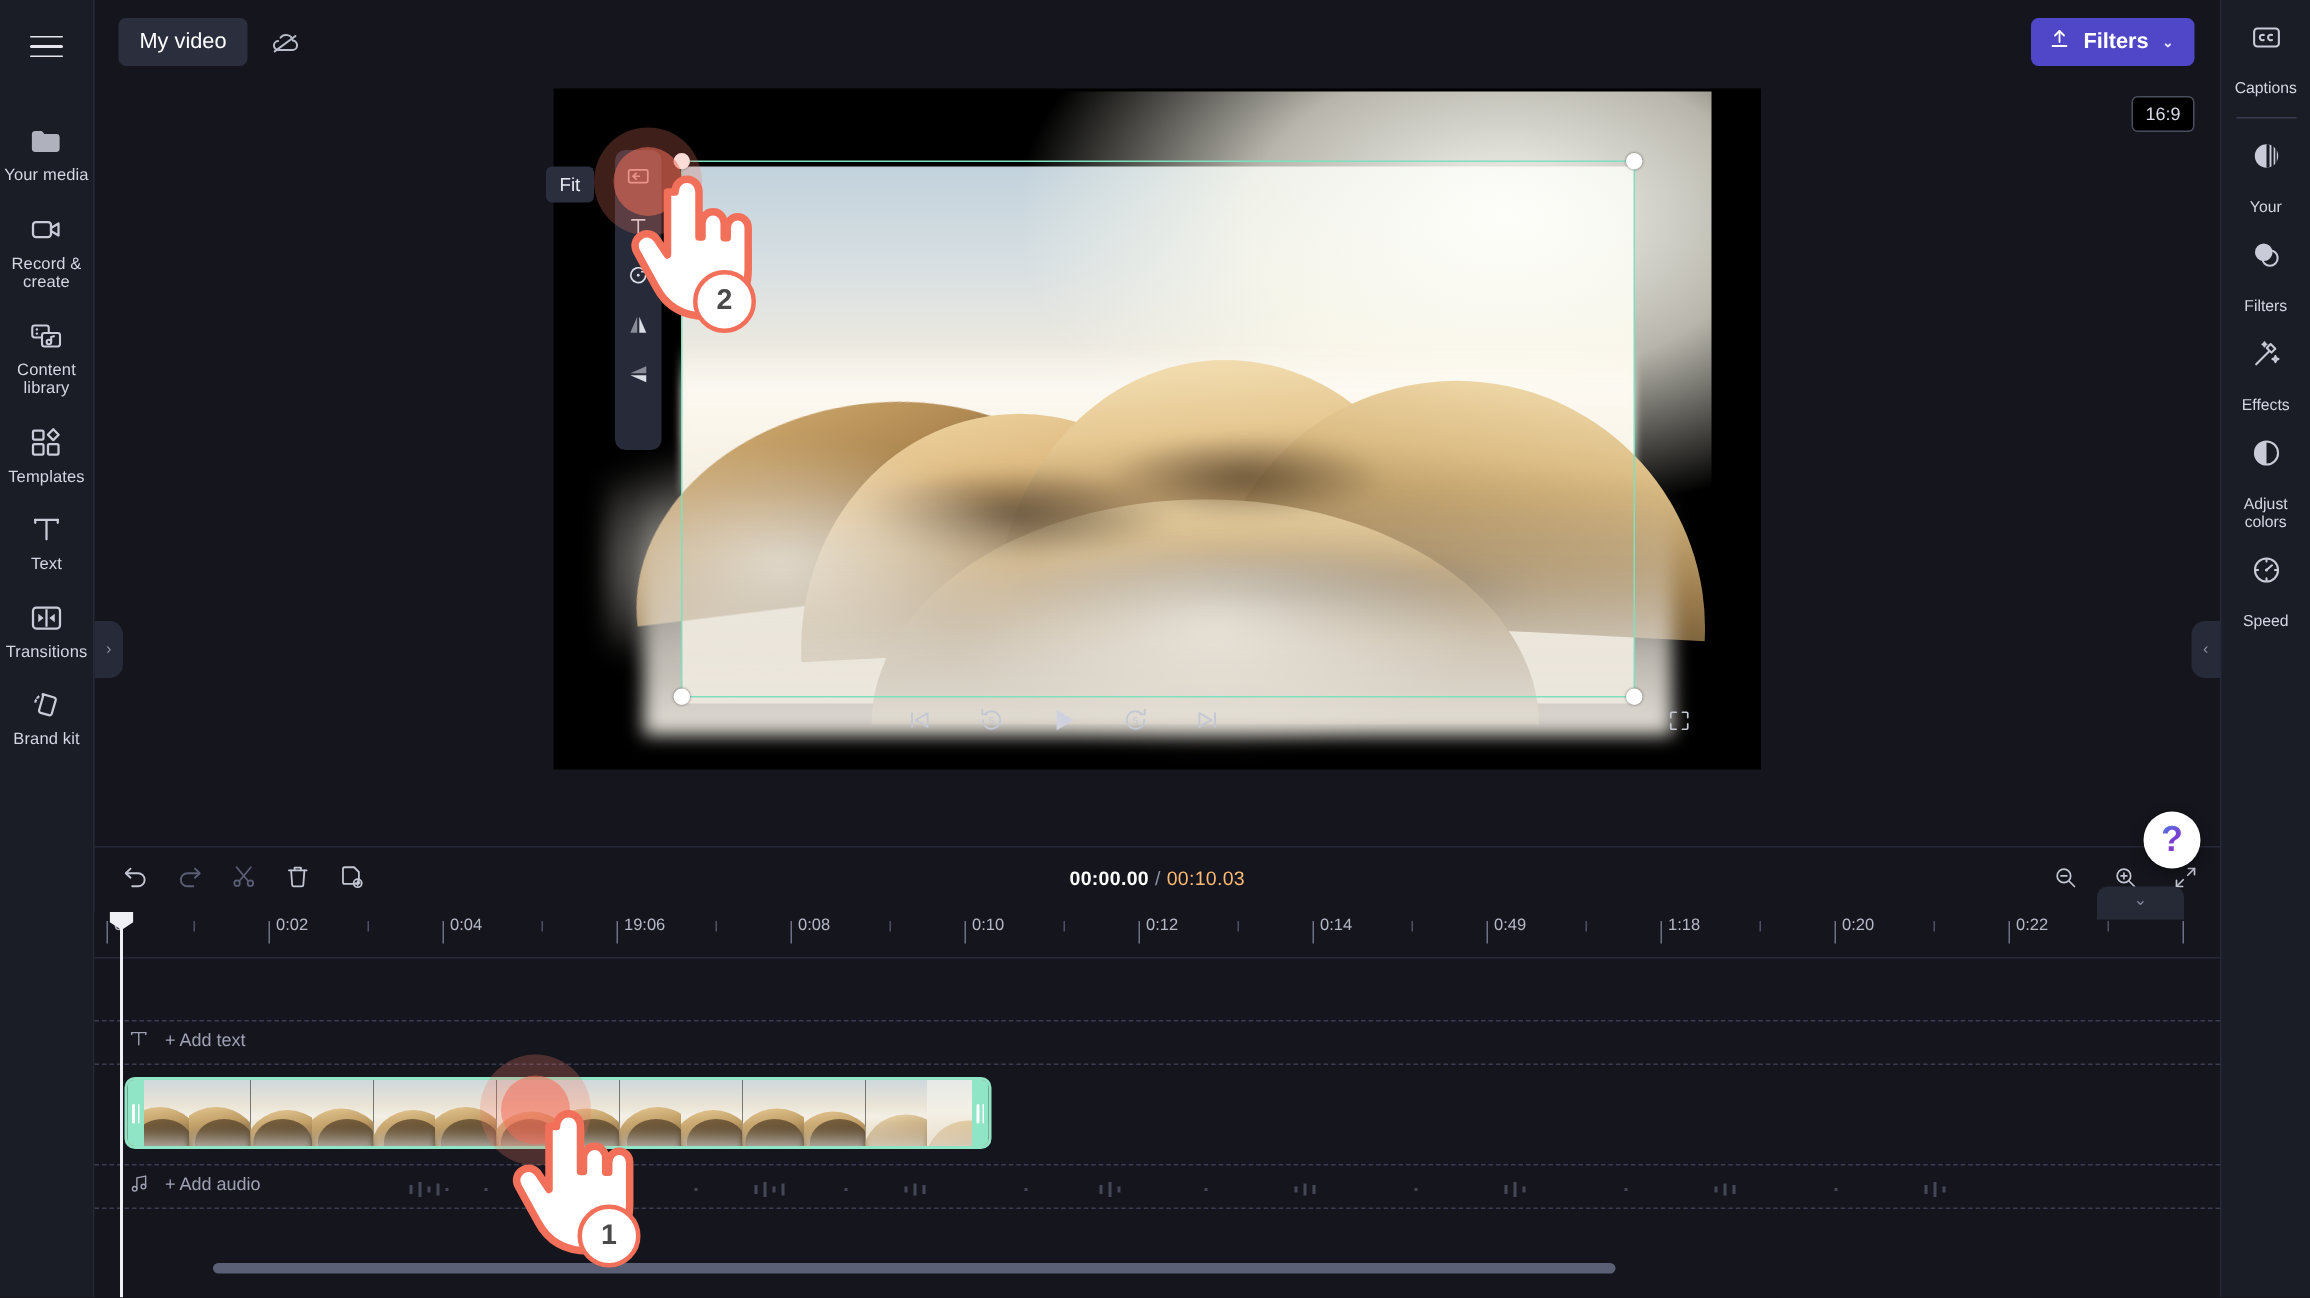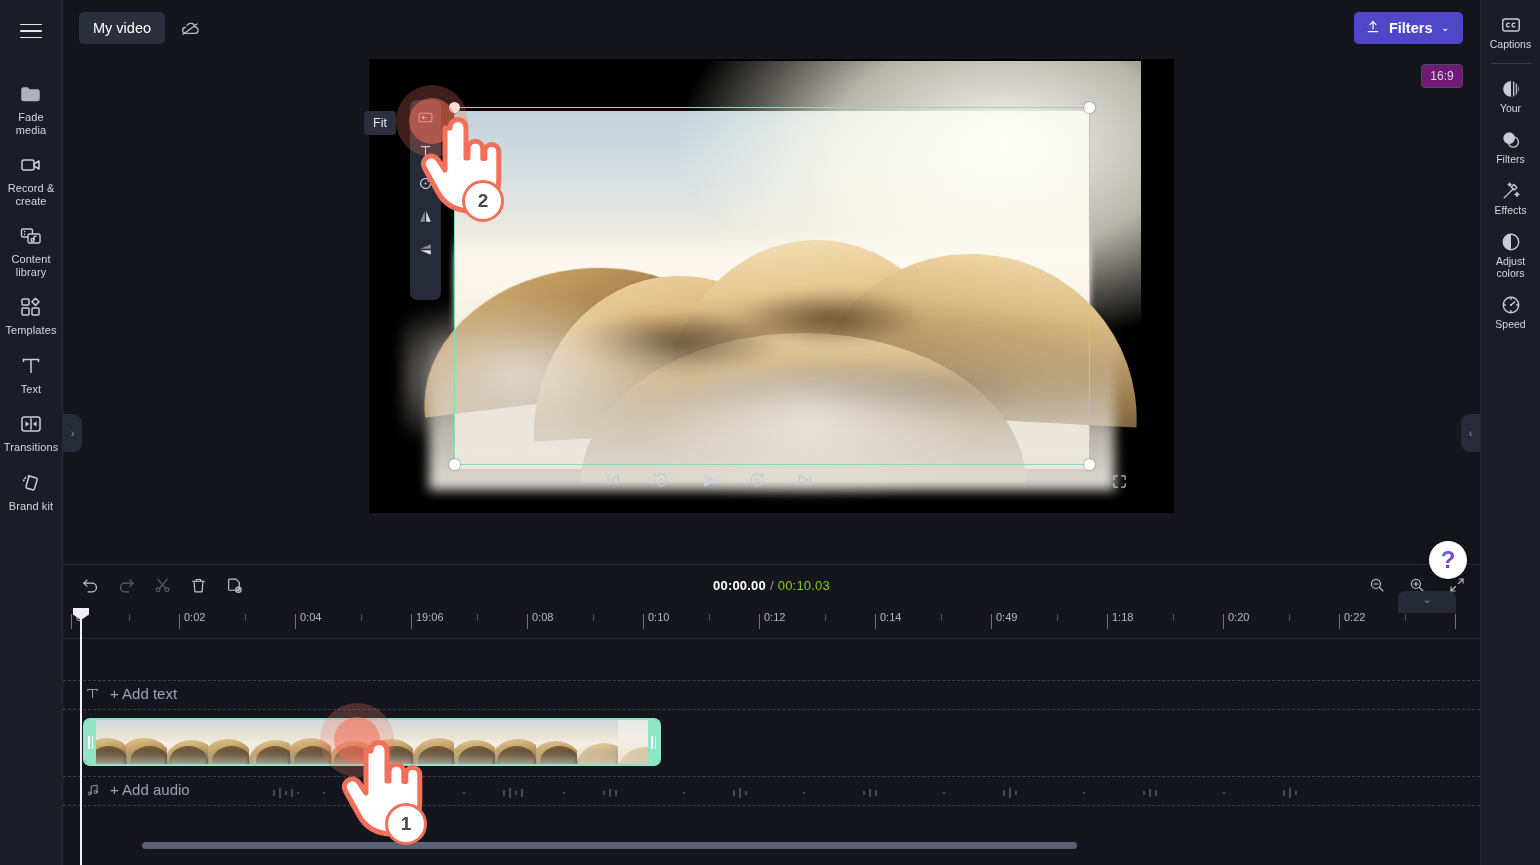--- a/index.html
+++ b/index.html
@@ -63,38 +63,38 @@
   }
   .export-btn .caret { font-size: 9px; opacity: .9; margin-left: 1px; }
 
   
   .right-rail {
     position: absolute; right: 0; top: 0; width: 60px; height: 865px;
     background: #1b1d26; border-left: 1px solid #26283a;
     display: flex; flex-direction: column; align-items: center; padding-top: 6px;
   }
   .rr-item { width: 60px; padding: 8px 2px 7px; display:flex; flex-direction:column;
-             align-items:center; gap:2px; cursor: pointer; }
+             align-items:center; gap:17px; cursor: pointer; }
   .rr-item .rr-ico { width: 22px; height: 22px; display:flex; align-items:center; justify-content:center; color:#c9cbd8; }
   .rr-item .rr-lbl { font-size: 10.5px; line-height: 12px; color:#d4d6e2; text-align:center; max-width: 56px; }
   .rr-div { width: 40px; height: 1px; background: #383b4d; margin: 6px 0 6px; }
 
   .panel-toggle-right {
     position: absolute; right: 60px; top: 414px; width: 19px; height: 38px;
     background: #272a38; border-radius: 9px 0 0 9px;
     display:flex; align-items:center; justify-content:center; cursor:pointer;
     color:#8e91a6; font-size: 11px; z-index: 6;
   }
 
   
   .stage { position: absolute; left: 63px; top: 56px; right: 60px; height: 507px; }
   .ratio-badge {
     position: absolute; right: 17px; top: 8px; width: 42px; height: 24px;
     border: 1px solid #4a4d60; border-radius: 4px; color: #d8dae6; font-size: 12px;
-    display:flex; align-items:center; justify-content:center; cursor:pointer; background:#701a75;
+    display:flex; align-items:center; justify-content:center; cursor:pointer; background:#000000;
   }
   .canvas {
     position: absolute; left: 306px; top: 3px; width: 805px; height: 454px;
     background: #000; overflow: hidden;
   }
   .video-img { position: absolute; left: 85px; top: 52px; width: 636px; height: 358px; }
   
   .sky {
     position:absolute; inset:0;
     background:
@@ -212,21 +212,21 @@
   .tl-tools { position:absolute; left:14px; top:9px; display:flex; gap:10px; }
   .tt-btn { width:26px; height:26px; display:flex; align-items:center; justify-content:center;
             color:#c2c5d2; cursor:pointer; border-radius:4px; }
   .tt-btn.dim { color:#5a5e74; }
   .tl-time {
     position:absolute; left:50%; top:13px; transform:translateX(-50%);
     font-size:13px; font-family:"Liberation Sans", sans-serif; letter-spacing:.2px; white-space:nowrap;
   }
   .tl-time .cur { color:#fff; font-weight:700; }
   .tl-time .sep { color:#8b8fa3; margin:0 4px; }
-  .tl-time .tot { color:#84cc16; }
+  .tl-time .tot { color:#fdba74; }
   .tl-zooms { position:absolute; right:10px; top:9px; display:flex; gap:14px; }
 
   .tl-body { position:absolute; left:63px; top:608px; right:60px; bottom:0; background:#15161d; }
   .ruler { position:absolute; left:0; top:0; right:0; height:30px; }
   .ruler-tick { position:absolute; top:6px; width:1px; background:#4d5166; }
   .ruler-tick.major { height:15px; background:#6d7188; }
   .ruler-tick.minor { height:7px; top:6px; }
   .ruler-lbl { position:absolute; top:3px; font-size:11px; color:#b5b8c7; padding-left:5px; }
   .ruler-line { position:absolute; left:0; right:0; top:30px; height:1px; background:#262838; }
 
@@ -236,21 +236,21 @@
     position:absolute; left:-7px; top:-0px; width:16px; height:12px; background:#eef0f6;
     clip-path: polygon(0 0, 100% 0, 100% 55%, 50% 100%, 0 55%);
   }
 
   
   .track { position:absolute; left:0; right:0; }
   .track-text { top:72px; height:30px; border-top:1px dashed #3a3d52; border-bottom:1px dashed #3a3d52; }
   .track-audio { top:168px; height:30px; border-top:1px dashed #3a3d52; border-bottom:1px dashed #3a3d52; }
   .add-label {
     position:absolute; left:22px; top:4px; display:flex; align-items:center; gap:10px;
-    color:#9ea1b3; font-size:15px; cursor:pointer;
+    color:#9ea1b3; font-size:12px; cursor:pointer;
   }
   .add-label .ai { width:15px; height:15px; display:flex; align-items:center; justify-content:center; color:#9ea1b3; }
   .waveform { position:absolute; left:200px; top:10px; right:8px; height:12px; opacity:.55; }
 
   
   .clip {
     position:absolute; left:20px; top:110px; width:578px; height:48px;
     border:2px solid #8fe5c6; border-radius:7px; overflow:hidden; background:#222;
     cursor:pointer; z-index: 8;
   }
@@ -308,21 +308,21 @@
         <span></span>
     </div>
     <div class="rail-items">
 
       <div class="rail-item">
         <span class="ri-ico">
           <svg width="24" height="24" viewBox="0 0 24 24" fill="none" stroke="currentColor" stroke-width="1.5" stroke-linejoin="round">
             <path d="M3 7.5a1.5 1.5 0 0 1 1.5-1.5h4l1.6 2h8.4a1.5 1.5 0 0 1 1.5 1.5v7.5a1.5 1.5 0 0 1-1.5 1.5h-14A1.5 1.5 0 0 1 3 17z" fill="currentColor" opacity=".85"></path>
           </svg>
         </span>
-        <span class="ri-lbl">Fade media</span>
+        <span class="ri-lbl">Your media</span>
       </div>
 
       <div class="rail-item">
         <span class="ri-ico">
           <svg width="24" height="24" viewBox="0 0 24 24" fill="none" stroke="currentColor" stroke-width="1.5" stroke-linejoin="round">
             <rect x="3" y="7" width="12" height="10" rx="2"></rect>
             <path d="M15 11l5-3v8l-5-3z"></path>
           </svg>
         </span>
         <span class="ri-lbl">Record &amp; create</span>

